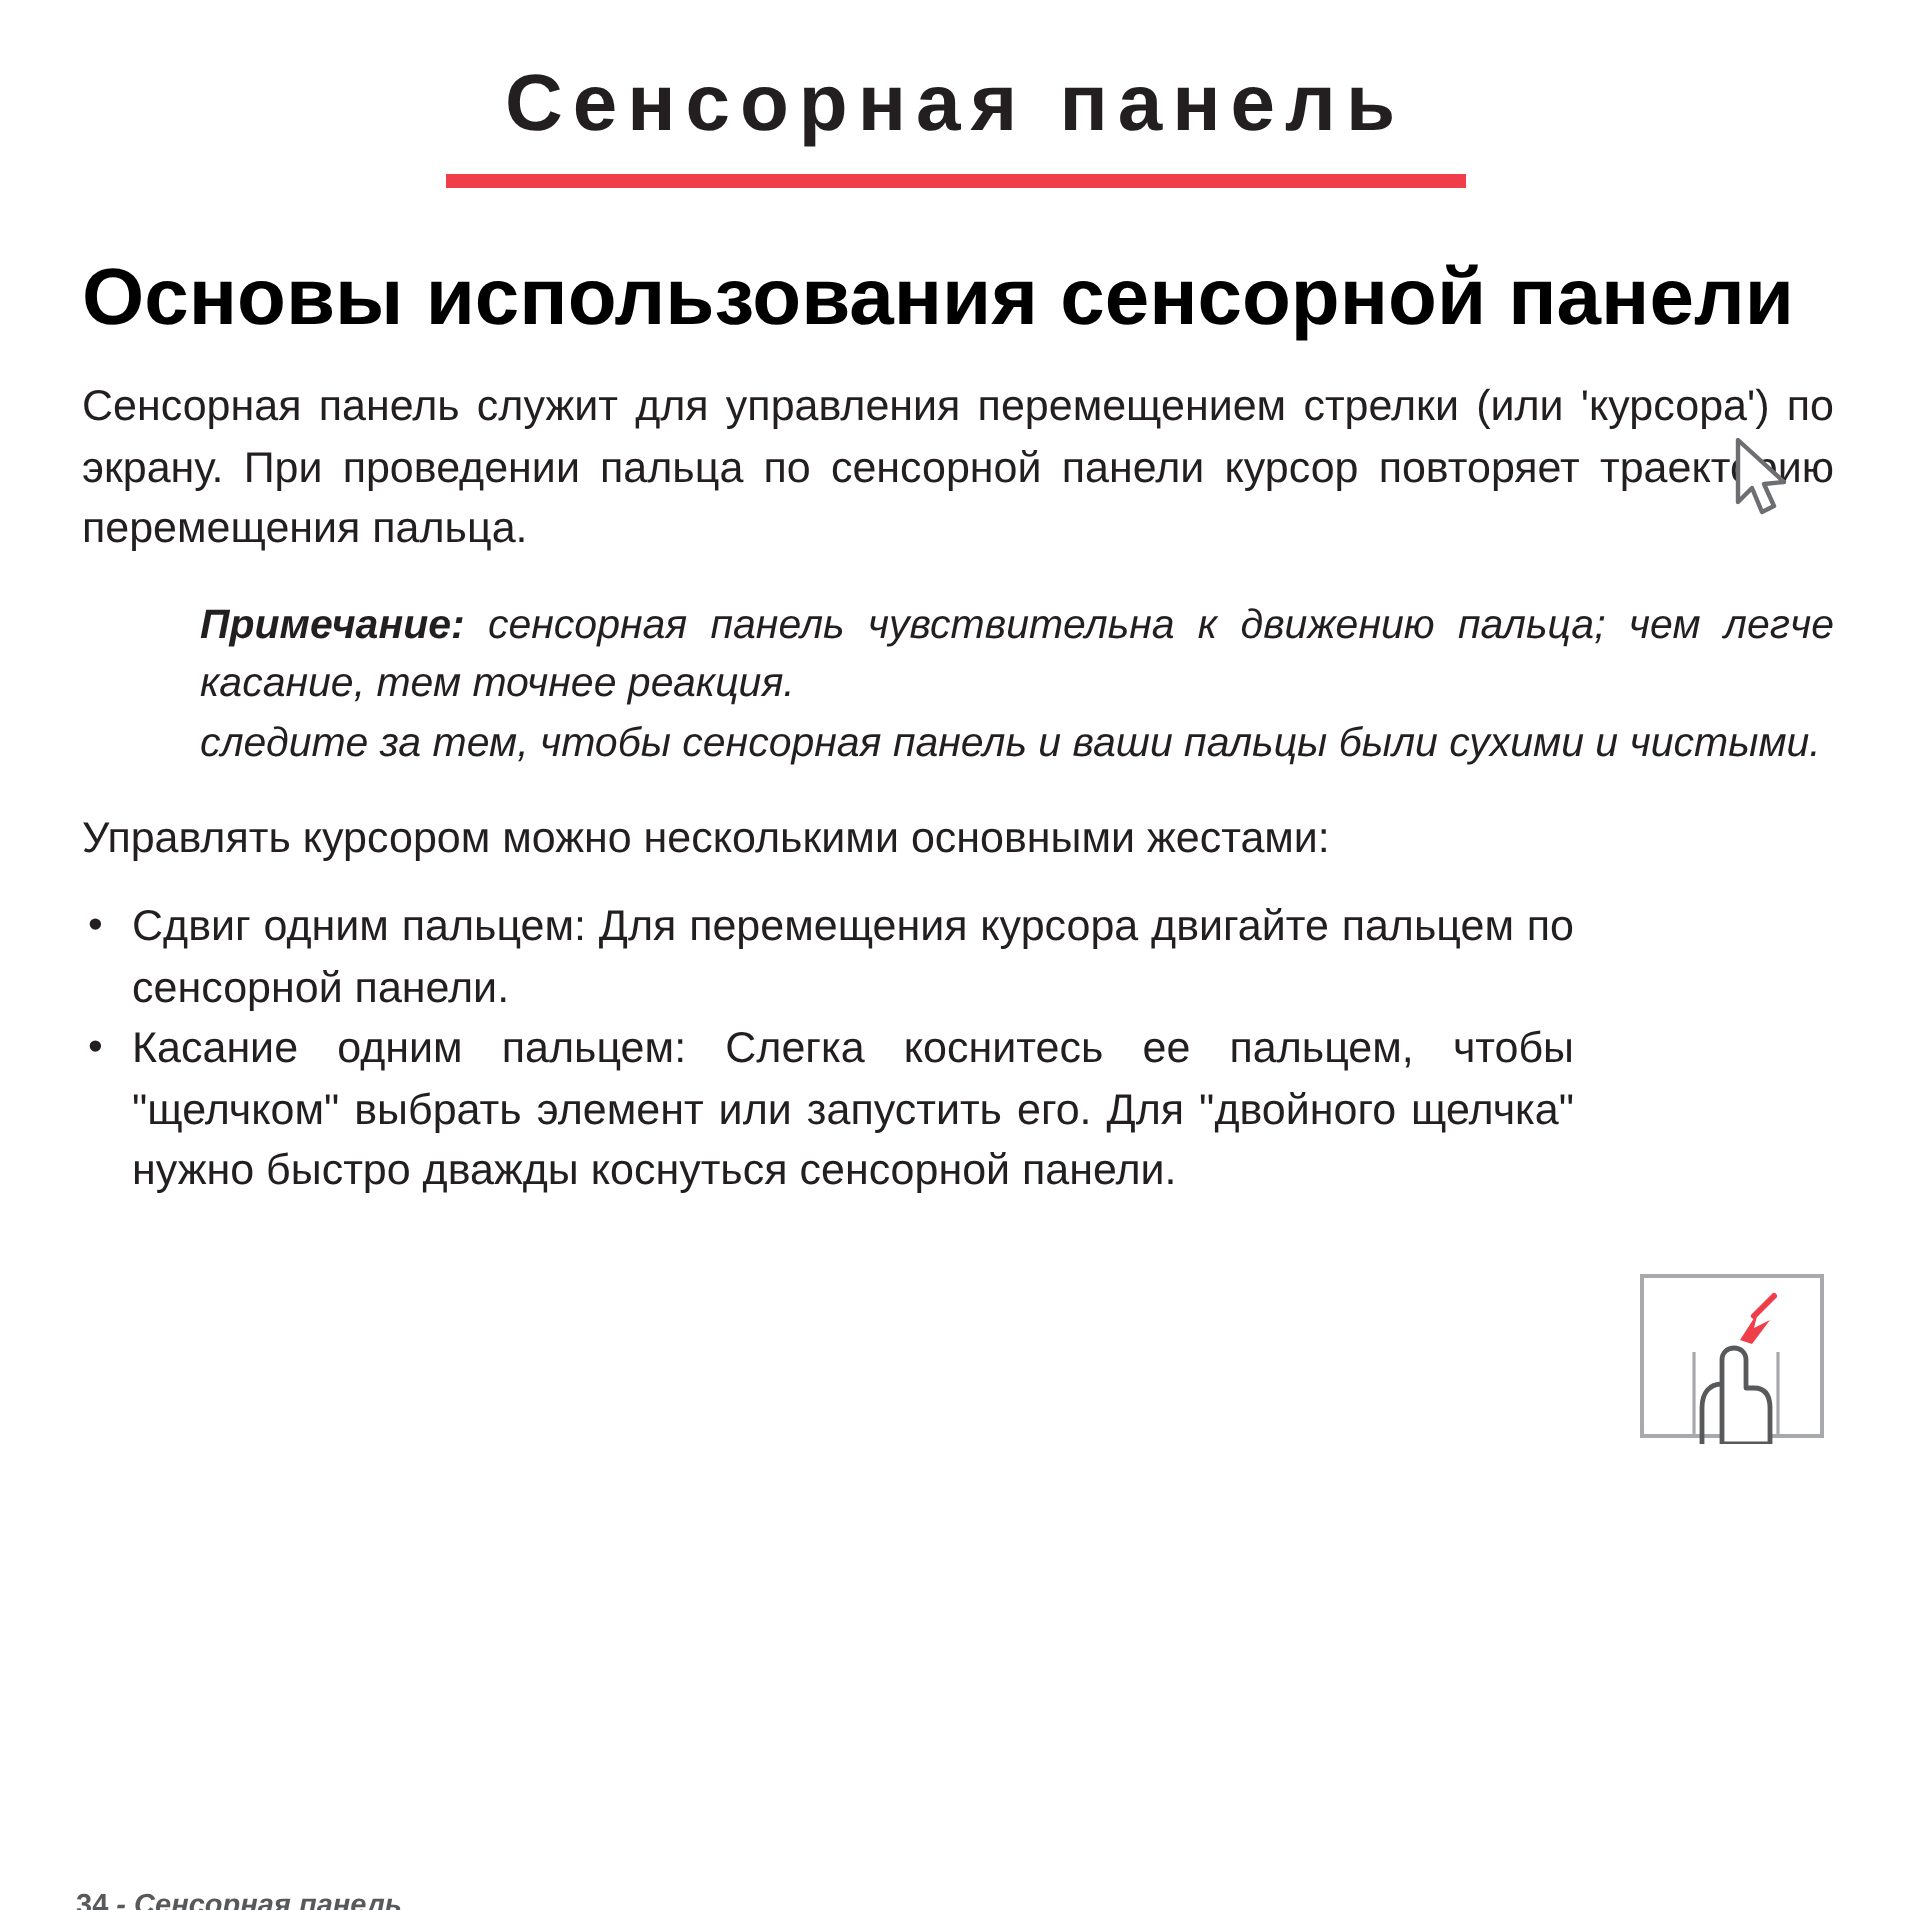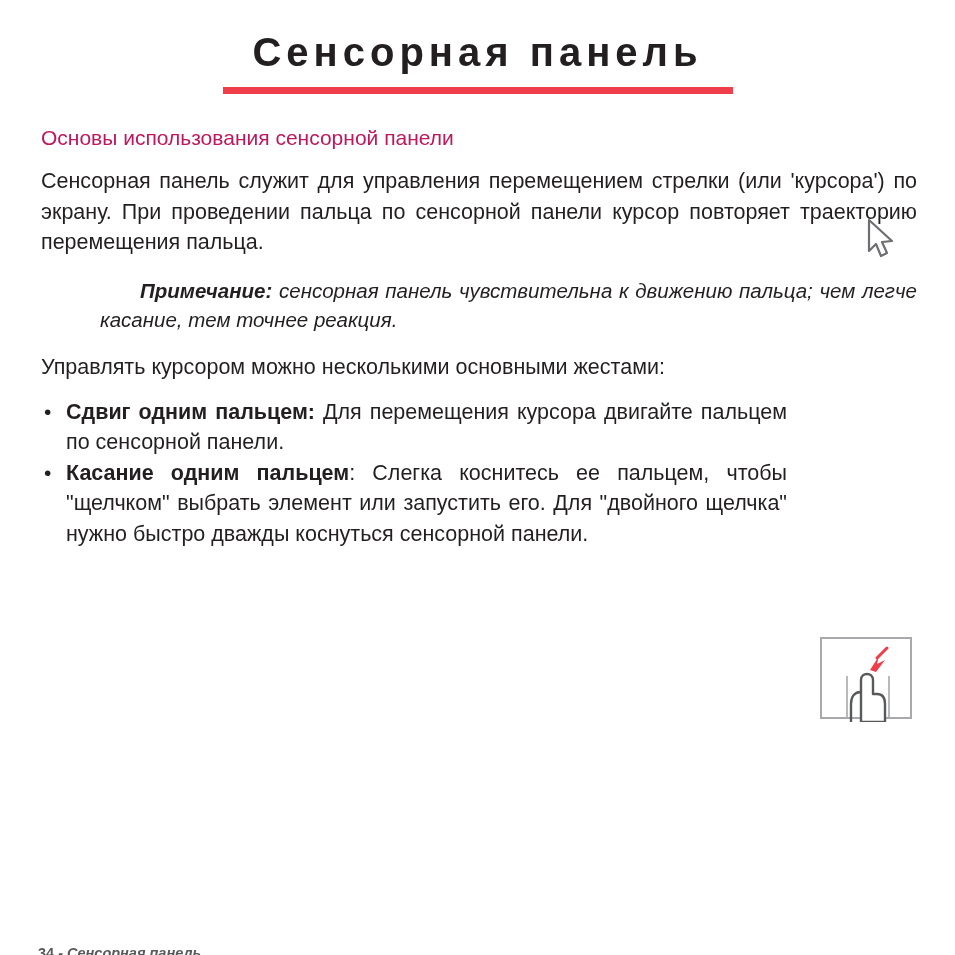--- a/index.html
+++ b/index.html
@@ -30,23 +30,23 @@
     margin: 30px 0 0 0;
     line-height: 1.1;
   }
   .title-rule {
     width: 510px;
     height: 7px;
     background: #ef3e4a;
     margin: 13px auto 0 auto;
   }
   .heading {
-    font-size: 21px;
-    font-weight: normal;
-    color: #be185d;
+    font-size: 40px;
+    font-weight: bold;
+    color: #000000;
     margin: 32px 0 0 3px;
     line-height: 1.15;
   }
   p.body {
     font-size: 21.5px;
     line-height: 1.42;
     text-align: justify;
     margin: 17px 0 0 3px;
     color: #231f20;
   }
@@ -57,21 +57,20 @@
     margin: 18px 0 0 62px;
     font-size: 20.5px;
     line-height: 1.45;
     font-style: italic;
     text-align: justify;
     color: #231f20;
   }
   .note b {
     font-weight: bold;
     font-style: italic;
-    margin-left: 40px;
   }
   .note-line2 {
     margin-top: 0;
   }
   ul.gestures {
     list-style: none;
     margin: 14px 0 0 0;
     padding: 0;
   }
   ul.gestures li {
@@ -86,21 +85,21 @@
     margin-top: 5px;
   }
   ul.gestures li::before {
     content: "\2022";
     position: absolute;
     left: 6px;
     top: 0;
     font-size: 21px;
   }
   ul.gestures li b {
-    font-weight: bold;
+    font-weight: normal;
   }
   .narrow {
     padding-right: 130px;
   }
   .footer {
     position: absolute;
     left: 38px;
     bottom: 24px;
     font-size: 14.5px;
     font-weight: bold;
@@ -133,20 +132,21 @@
   <h1 class="title">Сенсорная панель</h1>
   <div class="title-rule"></div>
 
   <h2 class="heading">Основы использования сенсорной панели</h2>
 
   <p class="body first">Сенсорная панель служит для управления перемещением стрелки (или 'курсора') по экрану. При проведении пальца по сенсорной панели курсор повторяет траекторию перемещения пальца.</p>
 
   <div class="note">
     <b>Примечание:</b><span> сенсорная панель чувствительна к движению пальца; чем легче касание, тем точнее реакция.</span>
   </div>
+  <div class="note note-line2">следите за тем, чтобы сенсорная панель и ваши пальцы были сухими и чистыми.</div>
 
   <p class="body">Управлять курсором можно несколькими основными жестами:</p>
 
   <ul class="gestures">
     <li class="narrow">
       <b>Сдвиг одним пальцем:</b><span> Для перемещения курсора двигайте пальцем по сенсорной панели.</span>
     </li>
     <li class="narrow">
       <b>Касание одним пальцем</b><span>: Слегка коснитесь ее пальцем, чтобы "щелчком" выбрать элемент или запустить его. Для "двойного щелчка" нужно быстро дважды коснуться сенсорной панели.</span>
     </li>

